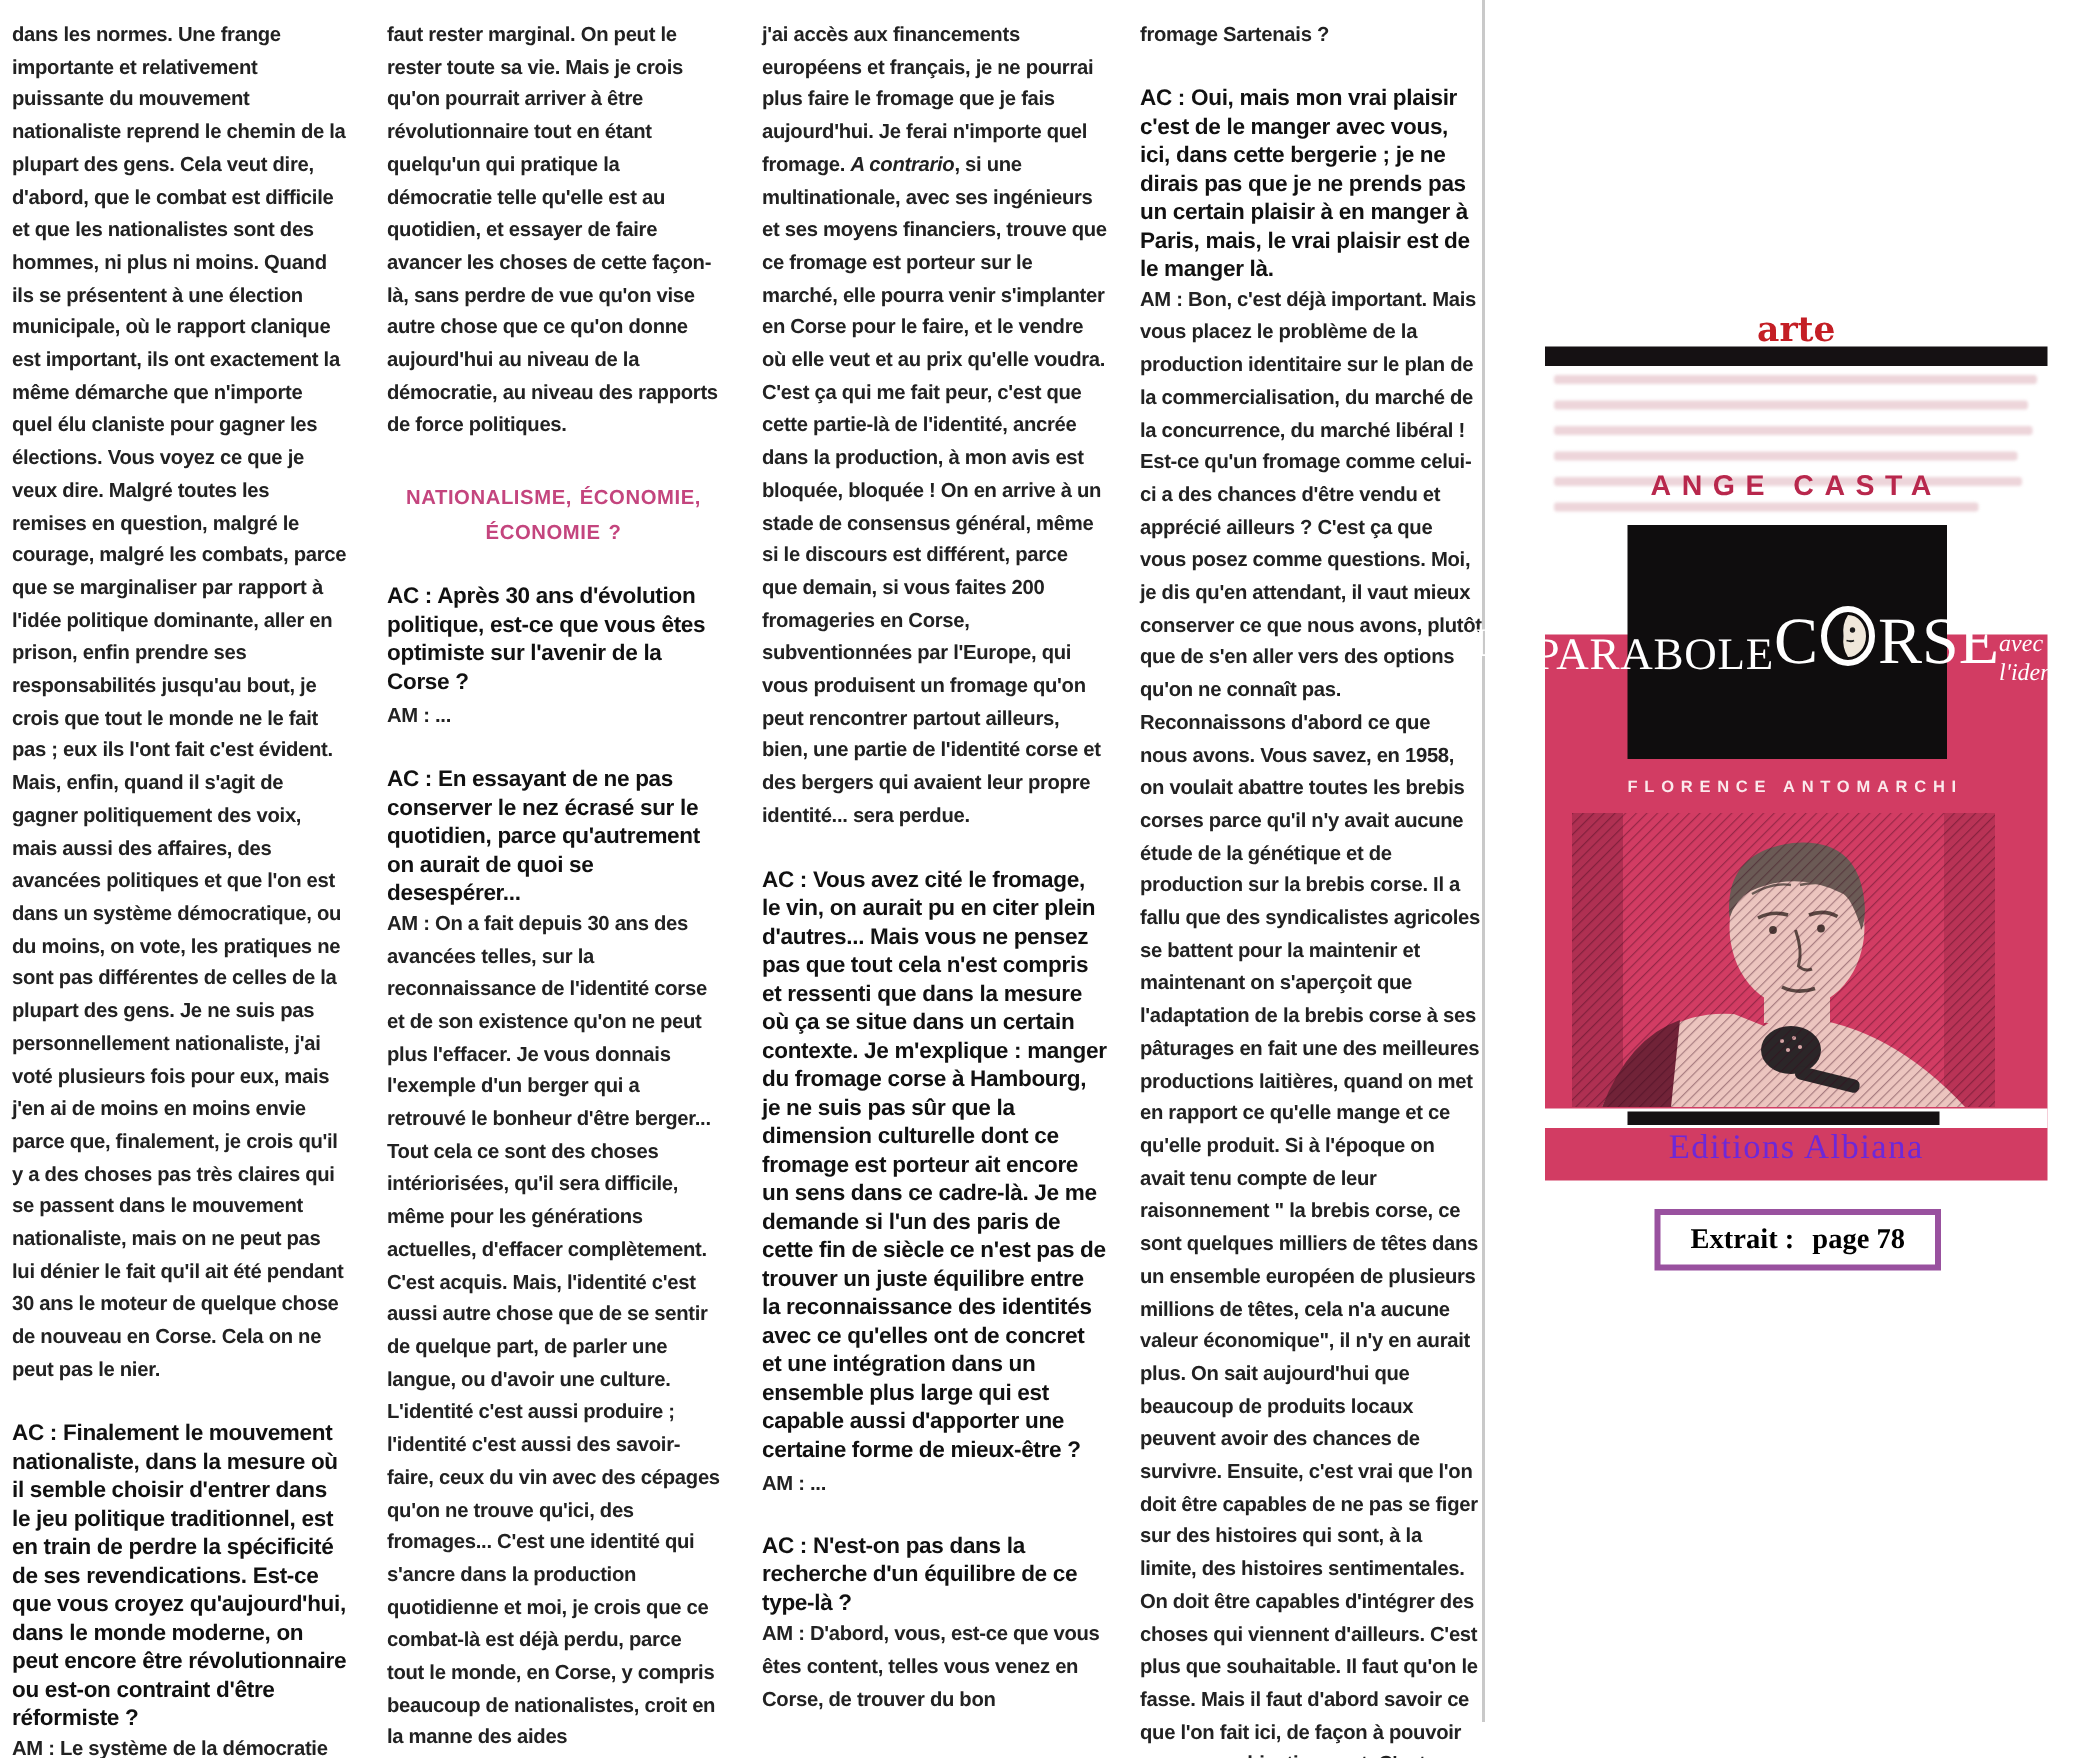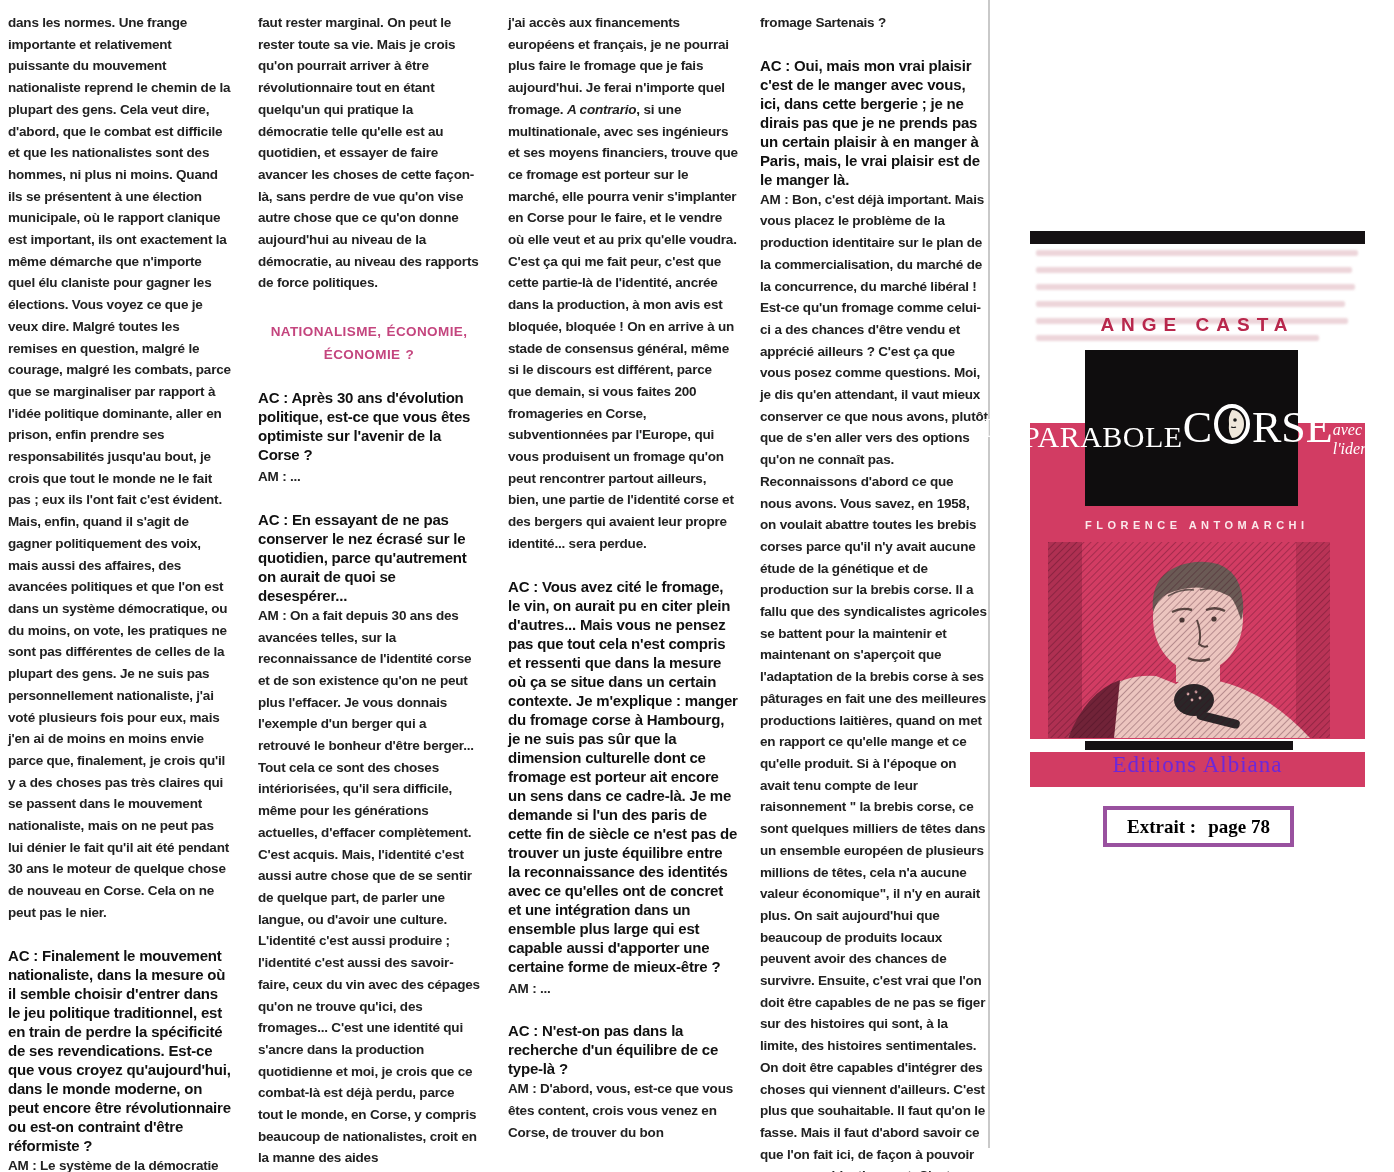--- a/index.html
+++ b/index.html
@@ -70,31 +70,32 @@
     <p class="para answer answer-dots">AM : ...</p>
     <p class="question">AC : En essayant de ne pas conserver le nez écrasé sur le quotidien, parce qu'autrement on aurait de quoi se desespérer...</p>
     <p class="para answer">AM : On a fait depuis 30 ans des avancées telles, sur la reconnaissance de l'identité corse et de son existence qu'on ne peut plus l'effacer. Je vous donnais l'exemple d'un berger qui a retrouvé le bonheur d'être berger... Tout cela ce sont des choses intériorisées, qu'il sera difficile, même pour les générations actuelles, d'effacer complètement. C'est acquis. Mais, l'identité c'est aussi autre chose que de se sentir de quelque part, de parler une langue, ou d'avoir une culture. L'identité c'est aussi produire ; l'identité c'est aussi des savoir-faire, ceux du vin avec des cépages qu'on ne trouve qu'ici, des fromages... C'est une identité qui s'ancre dans la production quotidienne et moi, je crois que ce combat-là est déjà perdu, parce tout le monde, en Corse, y compris beaucoup de nationalistes, croit en la manne des aides communautaires pour pouvoir développer la Corse. Et l'Europe les donne, les subventions, mais ces aides sont toujours très cadrées. Je vous donne mon cas : moi, j'ai envie de faire une fromagerie depuis deux ans, et le projet sera fait en automne, mais si</p>
   </div>
 
   <div class="col col3">
     <p class="para"><span>j'ai accès aux financements européens et français, je ne pourrai plus faire le fromage que je fais aujourd'hui. Je ferai n'importe quel fromage. </span><i>A contrario</i><span>, si une multinationale, avec ses ingénieurs et ses moyens financiers, trouve que ce fromage est porteur sur le marché, elle pourra venir s'implanter en Corse pour le faire, et le vendre où elle veut et au prix qu'elle voudra. C'est ça qui me fait peur, c'est que cette partie-là de l'identité, ancrée dans la production, à mon avis est bloquée, bloquée ! On en arrive à un stade de consensus général, même si le discours est différent, parce que demain, si vous faites 200 fromageries en Corse, subventionnées par l'Europe, qui vous produisent un fromage qu'on peut rencontrer partout ailleurs, bien, une partie de l'identité corse et des bergers qui avaient leur propre identité... sera perdue.</span></p>
     <p class="question">AC : Vous avez cité le fromage, le vin, on aurait pu en citer plein d'autres... Mais vous ne pensez pas que tout cela n'est compris et ressenti que dans la mesure où ça se situe dans un certain contexte. Je m'explique : manger du fromage corse à Hambourg, je ne suis pas sûr que la dimension culturelle dont ce fromage est porteur ait encore un sens dans ce cadre-là. Je me demande si l'un des paris de cette fin de siècle ce n'est pas de trouver un juste équilibre entre la reconnaissance des identités avec ce qu'elles ont de concret et une intégration dans un ensemble plus large qui est capable aussi d'apporter une certaine forme de mieux-être ?</p>
     <p class="para answer answer-dots">AM : ...</p>
     <p class="question">AC : N'est-on pas dans la recherche d'un équilibre de ce type-là ?</p>
-    <p class="para answer">AM : D'abord, vous, est-ce que vous êtes content, crois vous venez en Corse, de trouver du bon</p>
+    <p class="para answer">AM : D'abord, vous, est-ce que vous êtes content, telles vous venez en Corse, de trouver du bon</p>
   </div>
 
   <div class="col col4">
     <p class="para">fromage Sartenais ?</p>
     <p class="question">AC : Oui, mais mon vrai plaisir c'est de le manger avec vous, ici, dans cette bergerie ; je ne dirais pas que je ne prends pas un certain plaisir à en manger à Paris, mais, le vrai plaisir est de le manger là.</p>
     <p class="para answer">AM : Bon, c'est déjà important. Mais vous placez le problème de la production identitaire sur le plan de la commercialisation, du marché de la concurrence, du marché libéral ! Est-ce qu'un fromage comme celui-ci a des chances d'être vendu et apprécié ailleurs ? C'est ça que vous posez comme questions. Moi, je dis qu'en attendant, il vaut mieux conserver ce que nous avons, plutôt que de s'en aller vers des options qu'on ne connaît pas. Reconnaissons d'abord ce que nous avons. Vous savez, en 1958, on voulait abattre toutes les brebis corses parce qu'il n'y avait aucune étude de la génétique et de production sur la brebis corse. Il a fallu que des syndicalistes agricoles se battent pour la maintenir et maintenant on s'aperçoit que l'adaptation de la brebis corse à ses pâturages en fait une des meilleures productions laitières, quand on met en rapport ce qu'elle mange et ce qu'elle produit. Si à l'époque on avait tenu compte de leur raisonnement " la brebis corse, ce sont quelques milliers de têtes dans un ensemble européen de plusieurs millions de têtes, cela n'a aucune valeur économique", il n'y en aurait plus. On sait aujourd'hui que beaucoup de produits locaux peuvent avoir des chances de survivre. Ensuite, c'est vrai que l'on doit être capables de ne pas se figer sur des histoires qui sont, à la limite, des histoires sentimentales. On doit être capables d'intégrer des choses qui viennent d'ailleurs. C'est plus que souhaitable. Il faut qu'on le fasse. Mais il faut d'abord savoir ce que l'on fait ici, de façon à pouvoir comparer objectivement. C'est ce qu'ils ont fait en Sardaigne. Avant de dire qu'il faut abandonner un produit, il faut savoir d'abord ce qu'est-ce produit</p>
   </div>
 
   <div class="v-rule"></div>
 
+  <div class="arte">arte</div>
   <div class="cover-topbar"></div>
 
   <div class="ghost">
     <div class="g1"></div>
     <div class="g2"></div>
     <div class="g3"></div>
     <div class="g4"></div>
     <div class="g5"></div>
     <div class="g6"></div>
   </div>

